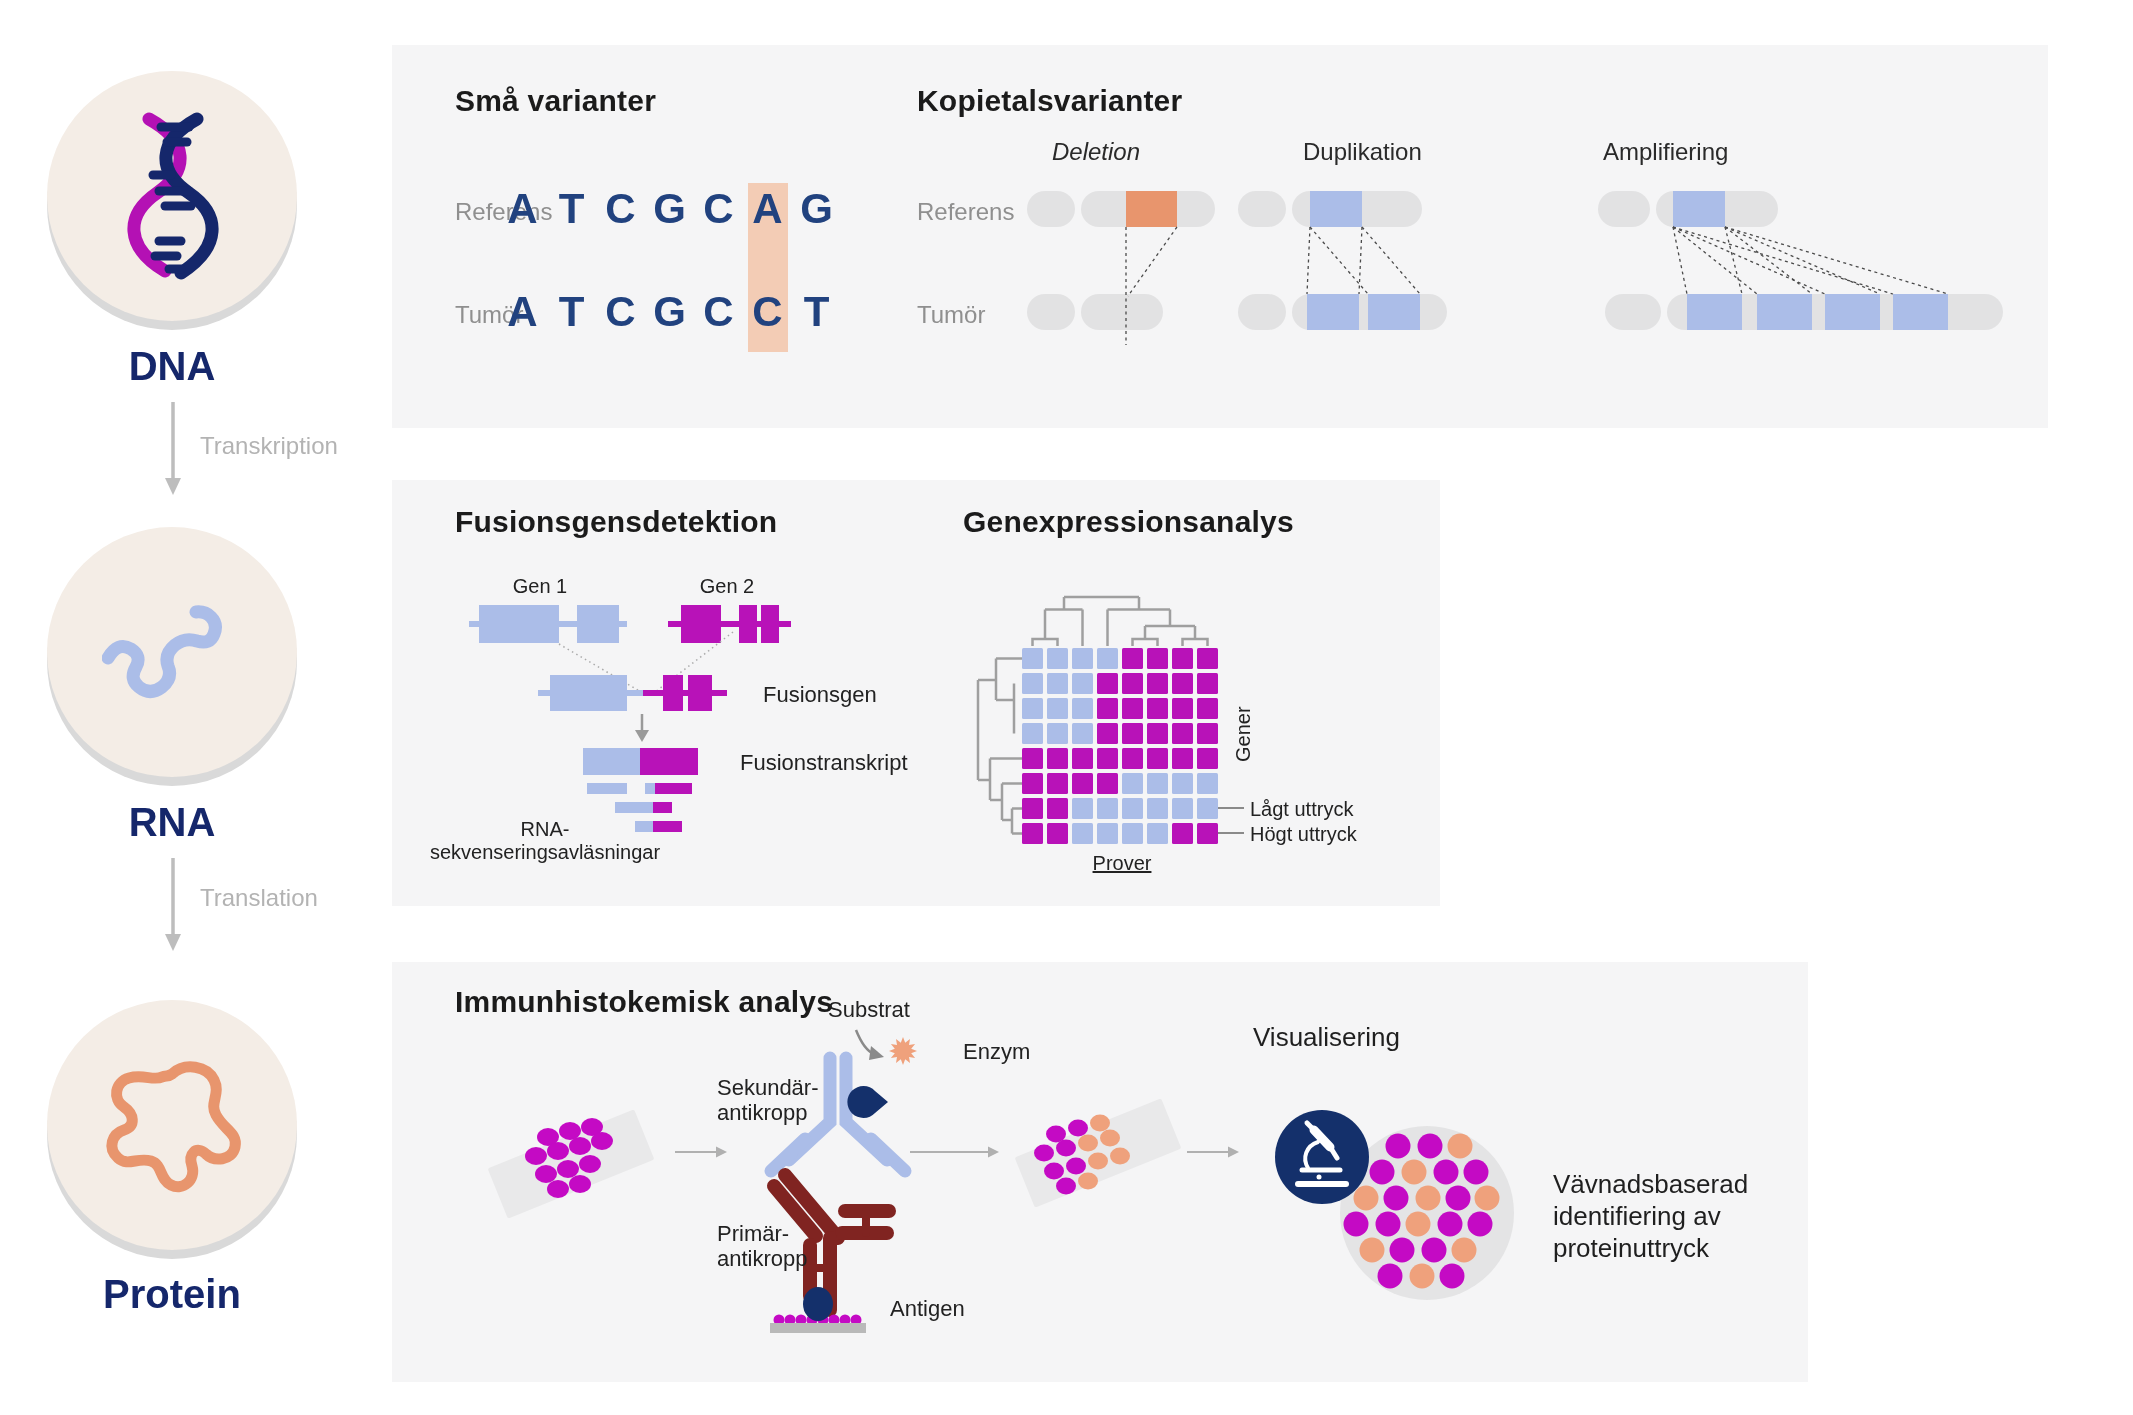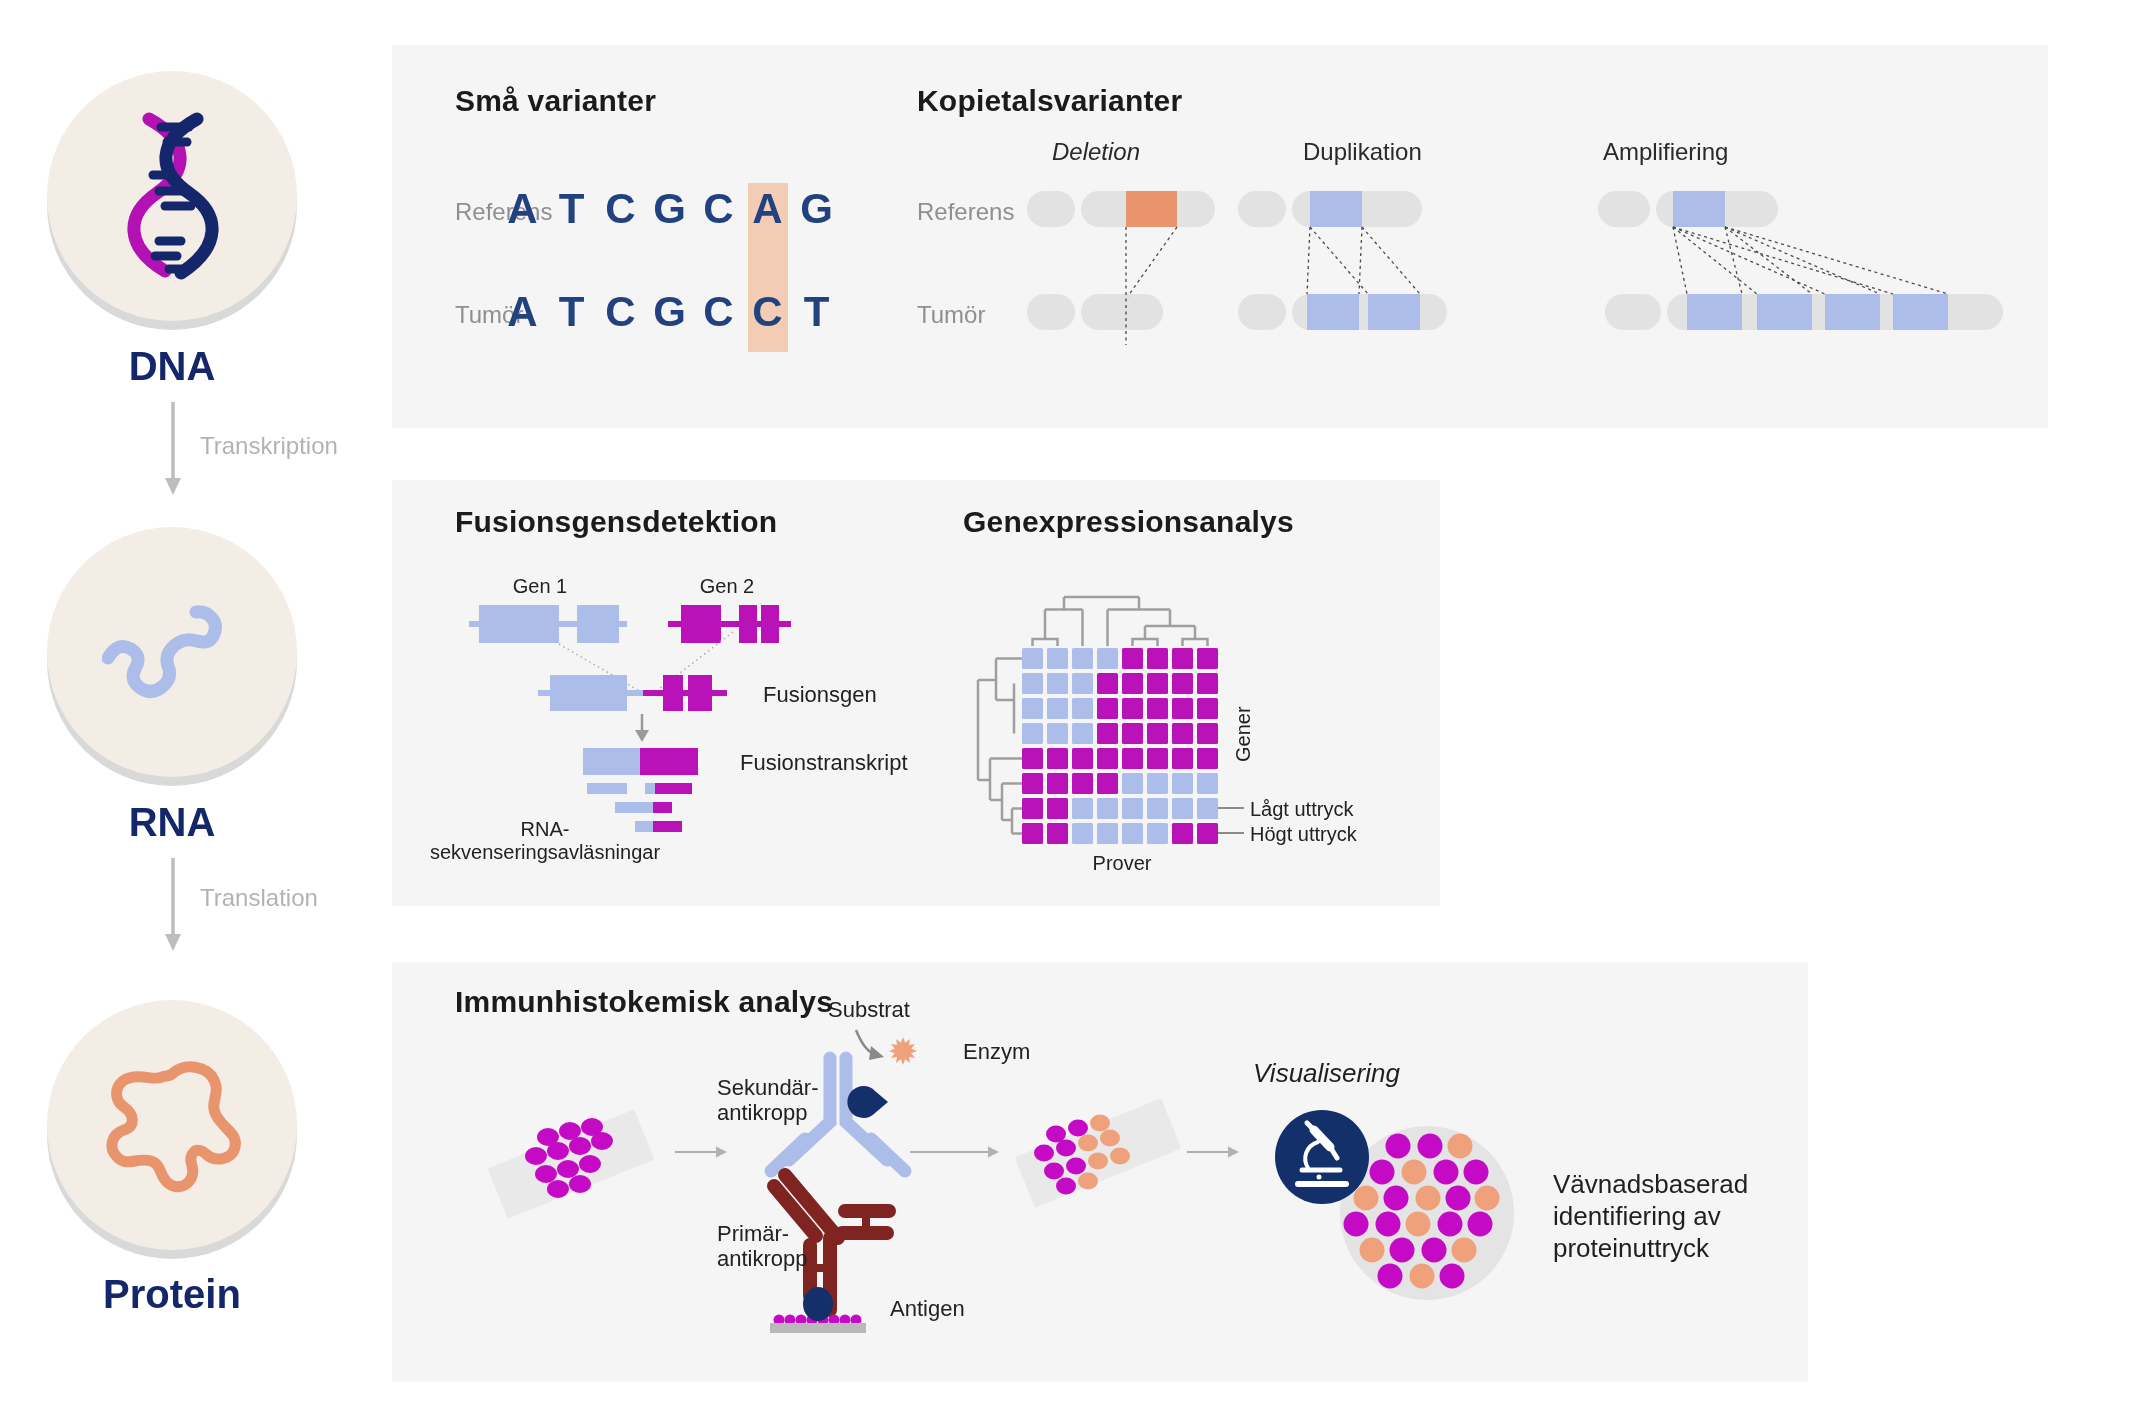--- a/index.html
+++ b/index.html
@@ -318,21 +318,21 @@
       <div class="cell H"></div>
       <div class="cell L"></div>
       <div class="cell L"></div>
       <div class="cell L"></div>
       <div class="cell L"></div>
       <div class="cell H"></div>
       <div class="cell H"></div>
     </div>
 
   <div class="abs microlabel vert" style="left:1232px;top:762px;">Gener</div>
-  <div class="abs microlabel" style="left:1070px;top:852px;width:104px;text-align:center;">Prover</div>
+  <div class="abs microlabel" style="left:1070px;top:852px;width:104px;text-align:center;text-decoration:underline;">Prover</div>
   <div class="leader" style="left:1218px;top:807px;"></div>
   <div class="leader" style="left:1218px;top:832px;"></div>
   <div class="abs microlabel" style="left:1250px;top:798px;">Lågt uttryck</div>
   <div class="abs microlabel" style="left:1250px;top:823px;text-align:center;">Högt uttryck</div>
 
   <div class="panel" style="left:392px;top:962px;width:1416px;height:420px;"></div>
 
   <div class="abs title" style="left:455px;top:985px;">Immunhistokemisk analys</div>
 
   <svg class="abs" style="left:440px;top:1020px;" width="1180" height="330" viewBox="440 1020 1180 330">
@@ -469,20 +469,20 @@
   <div class="abs tinylabel" style="left:963px;top:1039px;">Enzym</div>
   <div class="abs tinylabel" style="left:717px;top:1075px;line-height:25px;">
     <span>Sekundär-</span><br>
     <span>antikropp</span>
   </div>
   <div class="abs tinylabel" style="left:717px;top:1221px;line-height:25px;">
     <span>Primär-</span><br>
     <span>antikropp</span>
   </div>
   <div class="abs tinylabel" style="left:890px;top:1296px;">Antigen</div>
-  <div class="abs" style="left:1253px;top:1058px;font-size:26px;color:#1f1f1f;font-style:italic;">Visualisering</div>
+  <div class="abs" style="left:1253px;top:1022px;font-size:26px;color:#1f1f1f;">Visualisering</div>
   <div class="abs cap" style="left:1553px;top:1168px;">
     <span>Vävnadsbaserad</span><br>
     <span>identifiering av</span><br>
     <span>proteinuttryck</span>
   </div>
 
 </div>
 
 </body></html>

